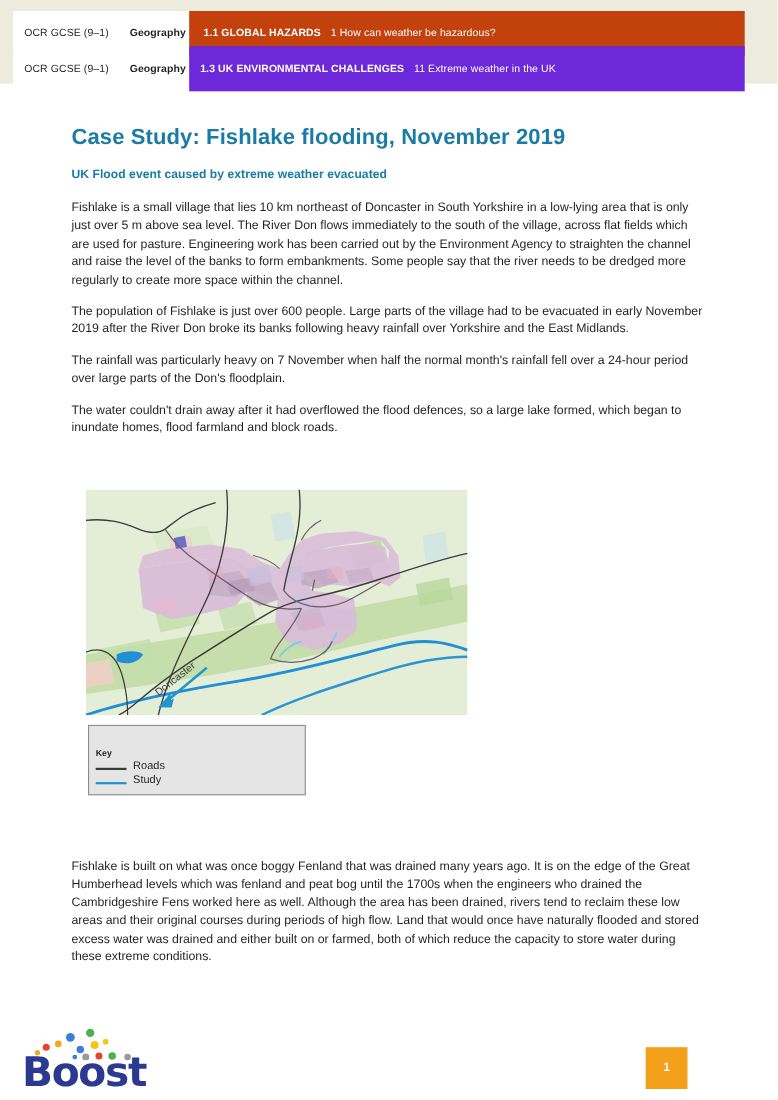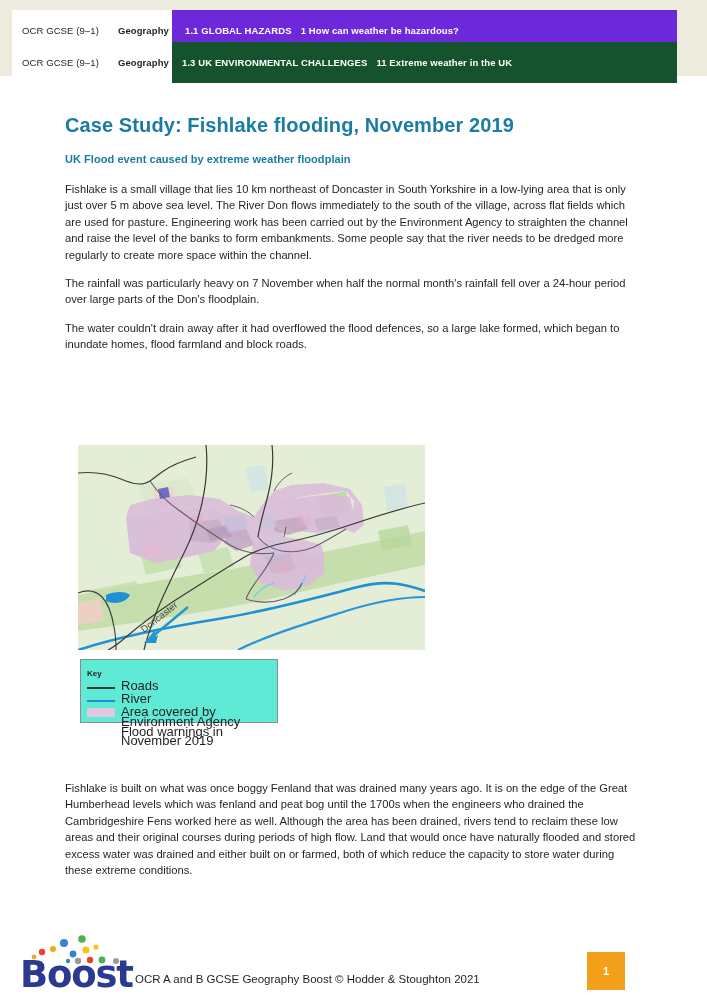--- a/index.html
+++ b/index.html
@@ -58,24 +58,24 @@
     width: 505px;
     display: flex;
     align-items: center;
     padding-left: 10px;
     box-sizing: border-box;
     color: #ffffff;
     font-size: 9.5px;
     white-space: nowrap;
   }
   .topic-bar.navy { background: #27408b; }
-  .topic-bar.navy { background: #6d28d9; padding-left: 13px; }
-  .topic-bar.orange { background: #14532d; }
+  .topic-bar.navy { background: #c2410c; padding-left: 13px; }
+  .topic-bar.orange { background: #6d28d9; }
   .topic-code { font-weight: bold; letter-spacing: 0.1px; }
-  .topic-title { margin-left: 9px; font-weight: 700; letter-spacing: 0.1px; }
+  .topic-title { margin-left: 9px; font-weight: 400; letter-spacing: 0.1px; }
 
   
   .content {
     position: absolute;
     left: 65px;
     top: 96px;
     width: 576px;
   }
   .case-title {
     font-size: 20px;
@@ -109,24 +109,24 @@
   }
   .map-svg { display: block; width: 347px; height: 205px; }
 
   
   .map-key {
     position: absolute;
     left: 80px;
     top: 659px;
     width: 198px;
     height: 64px;
-    background: #5eead4;
+    background: #e5e5e5;
     border: 1px solid #8c8c8c;
     box-sizing: border-box;
-    padding: 9px 6px 3px 6px;
+    padding: 20px 6px 3px 6px;
   }
   .key-title {
     font-size: 8px;
     font-weight: bold;
     color: #231f20;
     margin: 0 0 2px 0;
   }
   .key-row {
     display: flex;
     align-items: flex-start;
@@ -154,21 +154,21 @@
     width: 28px; height: 2.6px;
     background: #1f8fd6;
   }
   .sw-area {
     background: #e3c7e0;
     height: 9px;
     margin-top: 2px;
     border: 0;
   }
   .key-label {
-    font-size: 13px;
+    font-size: 10px;
     line-height: 9.8px;
     color: #231f20;
     padding-top: 1px;
   }
 
   
   .section-head {
     position: absolute;
     left: 65px;
     top: 750px;
@@ -265,23 +265,24 @@
       <div class="topic-bar orange">
         <span class="topic-code">1.3 UK ENVIRONMENTAL CHALLENGES</span>
         <span class="topic-title">11 Extreme weather in the UK</span>
       </div>
     </div>
 
   </div>
 
   <div class="content">
     <h1 class="case-title">Case Study: Fishlake flooding, November 2019</h1>
-    <h2 class="case-subtitle">UK Flood event caused by extreme weather floodplain</h2>
+    <h2 class="case-subtitle">UK Flood event caused by extreme weather evacuated</h2>
 
     <p class="body-text">Fishlake is a small village that lies 10 km northeast of Doncaster in South Yorkshire in a low-lying area that  is only just over 5 m above sea level. The River Don flows immediately to the south of the village, across flat fields which are used for pasture. Engineering work has been carried out by the Environment Agency to straighten the channel and raise the level of the banks to form embankments. Some people say that the river needs to be dredged more regularly to create more space within the channel.</p>
+    <p class="body-text">The population of Fishlake is just over 600 people. Large parts of the village had to be evacuated in early November 2019 after the River Don broke its banks following heavy rainfall over Yorkshire and the East Midlands.</p>
     <p class="body-text">The rainfall was particularly heavy on 7 November when half the normal month's rainfall fell over a 24-hour period over large parts of the Don's floodplain.</p>
     <p class="body-text">The water couldn't drain away after it had overflowed the flood defences, so a large lake formed, which began to inundate homes, flood farmland and block roads.</p>
   </div>
 
   <div class="map-wrap">
     <svg class="map-svg" viewBox="0 0 347 205">
       <defs>
         <clipPath id="mapClip">
             <rect x="0" y="0" width="347" height="205"></rect>
           </clipPath>
@@ -362,25 +363,21 @@
   </div>
 
   <div class="map-key">
     <div class="key-title">Key</div>
     <div class="key-row">
       <div class="key-swatch sw-road"></div>
       <div class="key-label">Roads</div>
     </div>
     <div class="key-row">
       <div class="key-swatch sw-river"></div>
-      <div class="key-label">River</div>
-    </div>
-    <div class="key-row">
-      <div class="key-swatch sw-area"></div>
-      <div class="key-label">Area covered by Environment Agency Flood warnings in November 2019</div>
+      <div class="key-label">Study</div>
     </div>
   </div>
 
   <div class="tail-text">
     <p class="body-text">Fishlake is built on what was once boggy Fenland that was drained many years ago. It is on the edge of the Great Humberhead levels which was fenland and peat bog until the 1700s when the engineers who drained the Cambridgeshire Fens worked here as well. Although the area has been drained, rivers tend to reclaim these low areas and their original courses during periods of high flow. Land that would once have naturally flooded and stored excess water was drained and either built on or farmed, both of which reduce the capacity to store water during these extreme conditions.</p>
   </div>
 
   <div class="footer">
     <div class="boost-logo">
       <svg class="boost-dots" viewBox="0 0 118 34">
@@ -393,19 +390,18 @@
         <circle cx="70" cy="30" r="3.2" fill="#e8432e"></circle>
         <circle cx="82" cy="30" r="3.4" fill="#4caf50"></circle>
         <circle cx="58" cy="31" r="3.2" fill="#9a9a9a"></circle>
         <circle cx="96" cy="31" r="3.0" fill="#9a9a9a"></circle>
         <circle cx="14" cy="27" r="2.4" fill="#f5a81c"></circle>
         <circle cx="76" cy="17" r="2.6" fill="#f5c518"></circle>
         <circle cx="48" cy="31" r="2.2" fill="#3d7edb"></circle>
       </svg>
       <div class="boost-word">Boost</div>
     </div>
-    <div class="footer-credit">OCR A and B GCSE Geography Boost © Hodder &amp; Stoughton 2021</div>
     <div class="page-number-box">
       <span>1</span>
     </div>
   </div>
 
 </div>
 
 </body></html>

